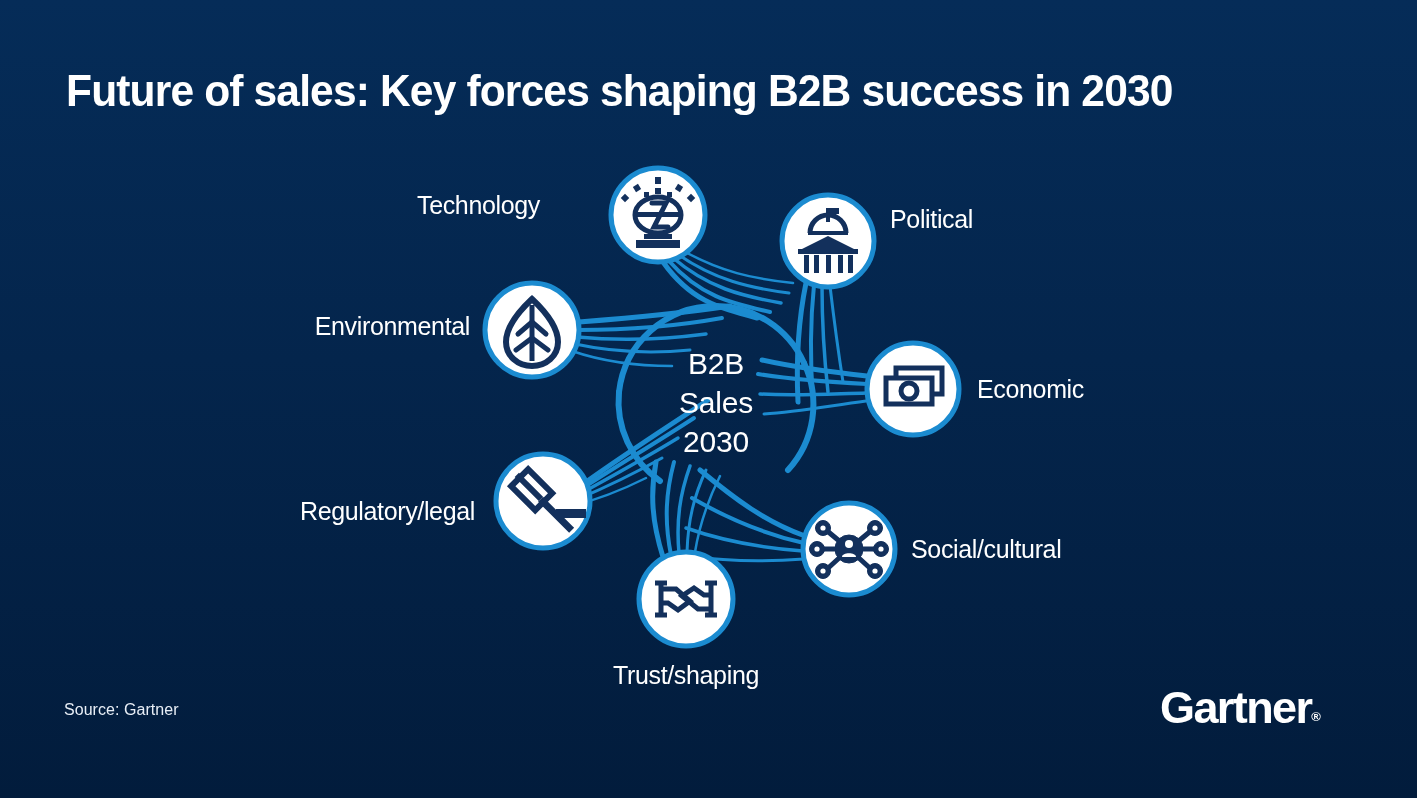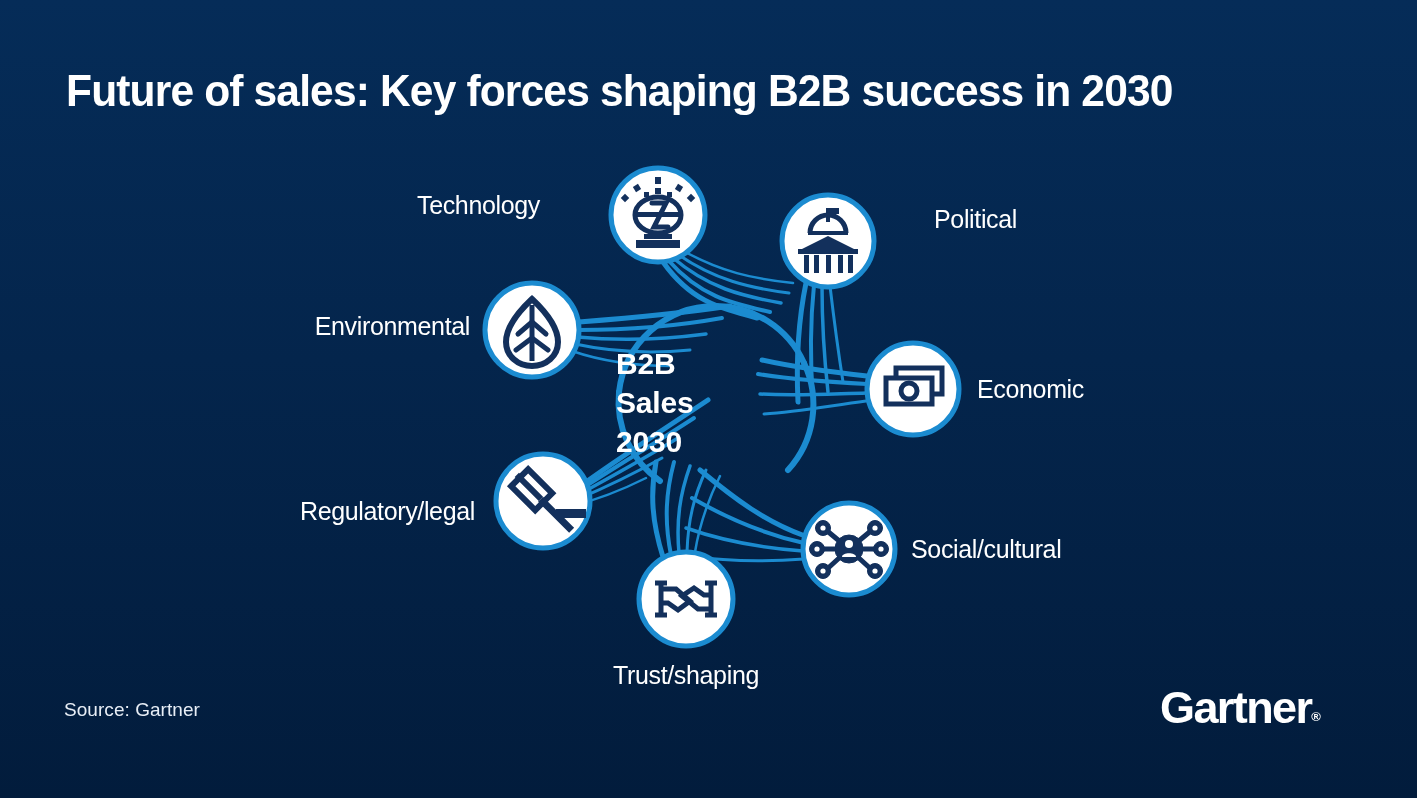--- a/index.html
+++ b/index.html
@@ -44,24 +44,24 @@
     height: 798px;
   }
   #diagram svg { display: block; }
 
   
   #hub-text {
     position: absolute;
     left: 616px;
     top: 344px;
     width: 200px;
-    text-align: left;
+    text-align: center;
     color: #ffffff;
     font-size: 30px;
-    font-weight: 700;
+    font-weight: 400;
     line-height: 39px;
     letter-spacing: -0.2px;
     pointer-events: none;
   }
 
   
   .node-label {
     position: absolute;
     color: #ffffff;
     font-size: 25px;
@@ -72,21 +72,21 @@
   }
   .node-label.right { text-align: left; }
   .node-label.left  { text-align: right; }
 
   
   #footer {
     position: absolute;
     left: 64px;
     top: 699px;
     color: #e8eef6;
-    font-size: 19px;
+    font-size: 16px;
     line-height: 21px;
     letter-spacing: 0.05px;
   }
 
   
   #logo {
     position: absolute;
     left: 1160px;
     top: 685px;
     color: #ffffff;
@@ -290,21 +290,21 @@
   </div>
 
   <div id="hub-text">
     <div>B2B</div>
     <div>Sales</div>
     <div>2030</div>
   </div>
 
   <div class="node-label left" style="left:300px; top:191px; width:240px;">Technology</div>
 
-  <div class="node-label right" style="left:890px; top:205px;margin-left:44px;">Political</div>
+  <div class="node-label right" style="left:890px; top:205px;">Political</div>
 
   <div class="node-label left" style="left:150px; top:312px; width:320px;text-align:right;">Environmental</div>
 
   <div class="node-label right" style="left:977px; top:375px;">Economic</div>
 
   <div class="node-label right" style="left:911px; top:535px;">Social/cultural</div>
 
   <div class="node-label left" style="left:120px; top:497px; width:355px;">Regulatory/legal</div>
 
   <div class="node-label" style="left:556px; top:661px; width:260px; text-align:center;">Trust/shaping</div>

